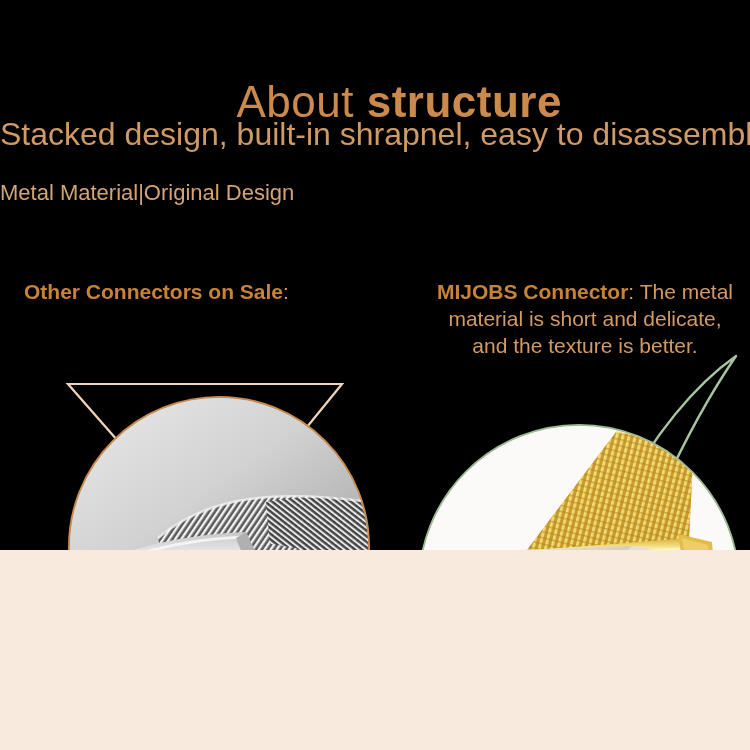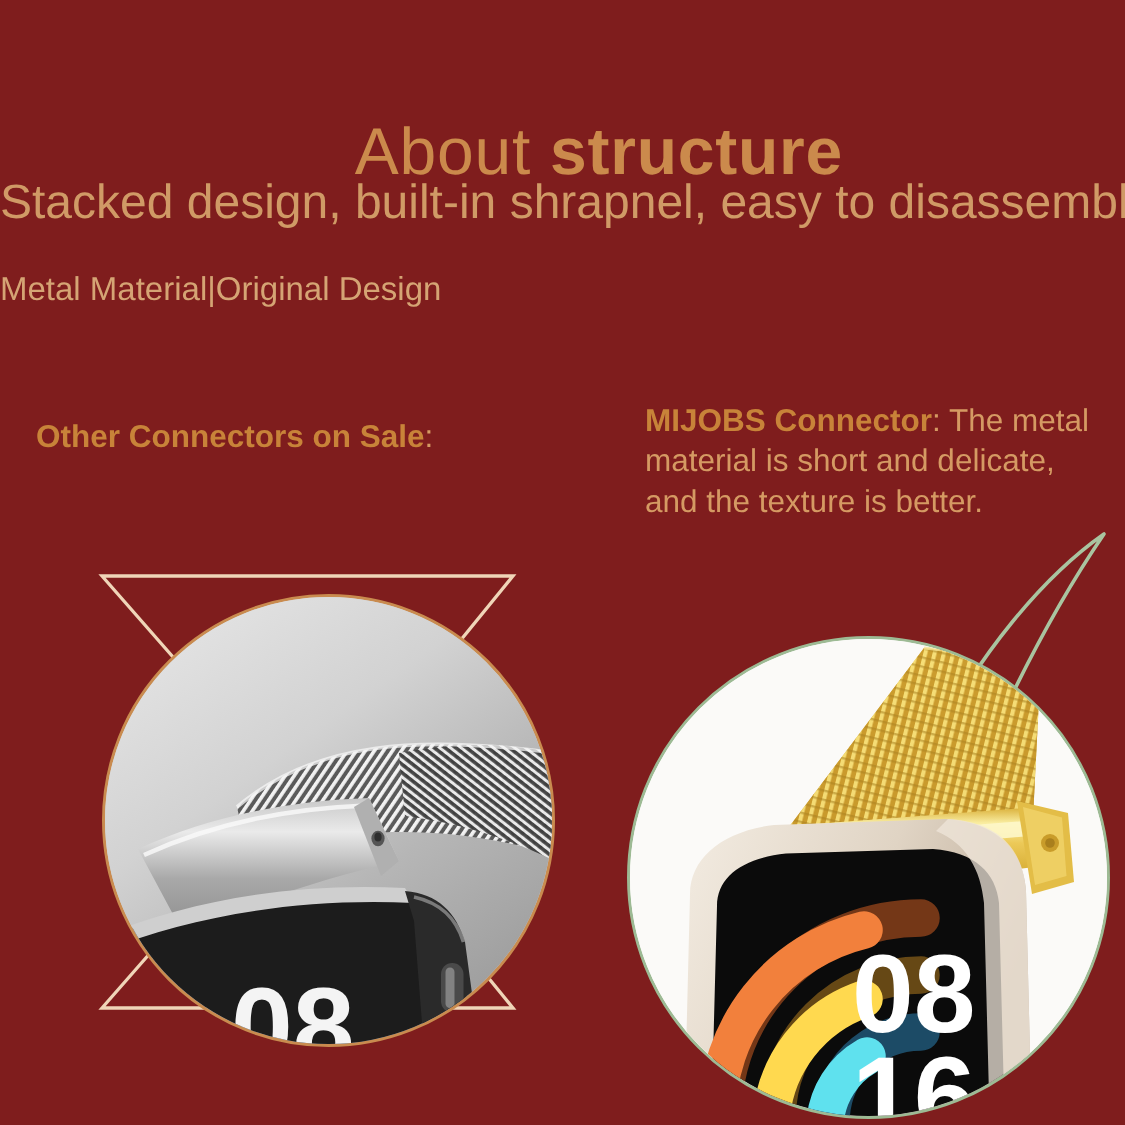--- a/index.html
+++ b/index.html
@@ -2,21 +2,21 @@
 <html><head>
 <meta charset="utf-8">
 <style>
   html,body{margin:0;padding:0;}
   body{
     width:750px;height:750px;overflow:hidden;
     background:#f8eadd;
     font-family:"Liberation Sans", sans-serif;
     position:relative;
   }
-  .page{position:relative;width:750px;height:750px;overflow:hidden;background:#7f1d1d;}
+  .page{position:relative;width:750px;height:550px;overflow:hidden;background:#000000;}
 
   
   .title{
     position:absolute;left:0;top:36px;width:750px;text-align:center;
     font-size:44px;letter-spacing:.5px;color:#cb8a4c;line-height:1;
     white-space:pre;
   }
   .title .reg{font-weight:400;}
   .title .bold{font-weight:700;}
 
@@ -27,21 +27,21 @@
   .subtitle2{
     position:absolute;left:0;top:180px;width:750px;text-align:left;
     font-size:22px;color:#d5a474;font-weight:400;white-space:nowrap;
   }
 
   
   .copy{position:absolute;font-size:21px;line-height:27px;color:#d59a63;}
   .copy b{font-weight:700;color:#c88339;}
   .copy .plain{color:#d59a63;font-weight:400;}
   .copy-left{left:24px;top:278px;width:350px;}
-  .copy-right{left:430px;top:267px;width:310px;}
+  .copy-right{left:430px;top:278px;width:310px;text-align:center;}
 
   
   .mark-x{position:absolute;left:60px;top:378px;width:290px;height:300px;pointer-events:none;}
   
   .mark-check{position:absolute;left:470px;top:350px;width:285px;height:300px;pointer-events:none;}
 
   
   .shot{position:absolute;border-radius:50%;overflow:hidden;}
   .shot-left{
     left:68px;top:396px;width:298px;height:298px;

